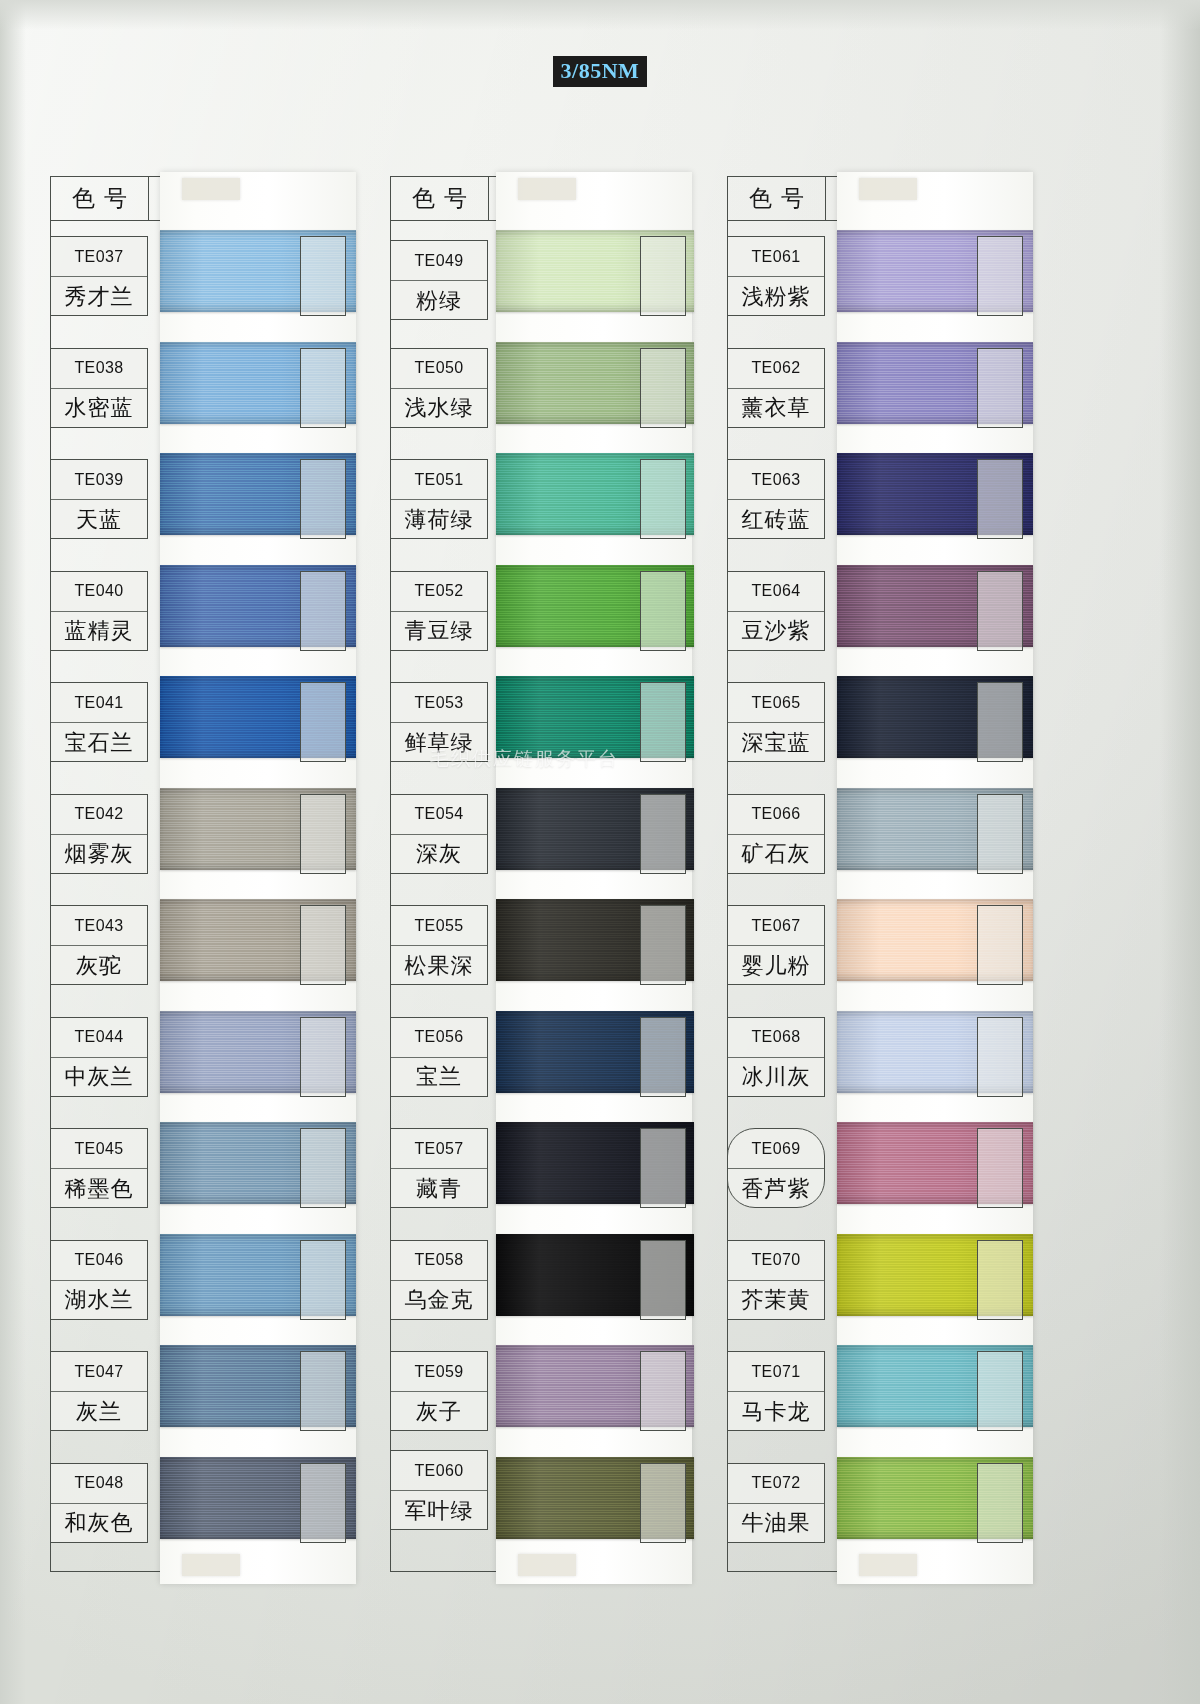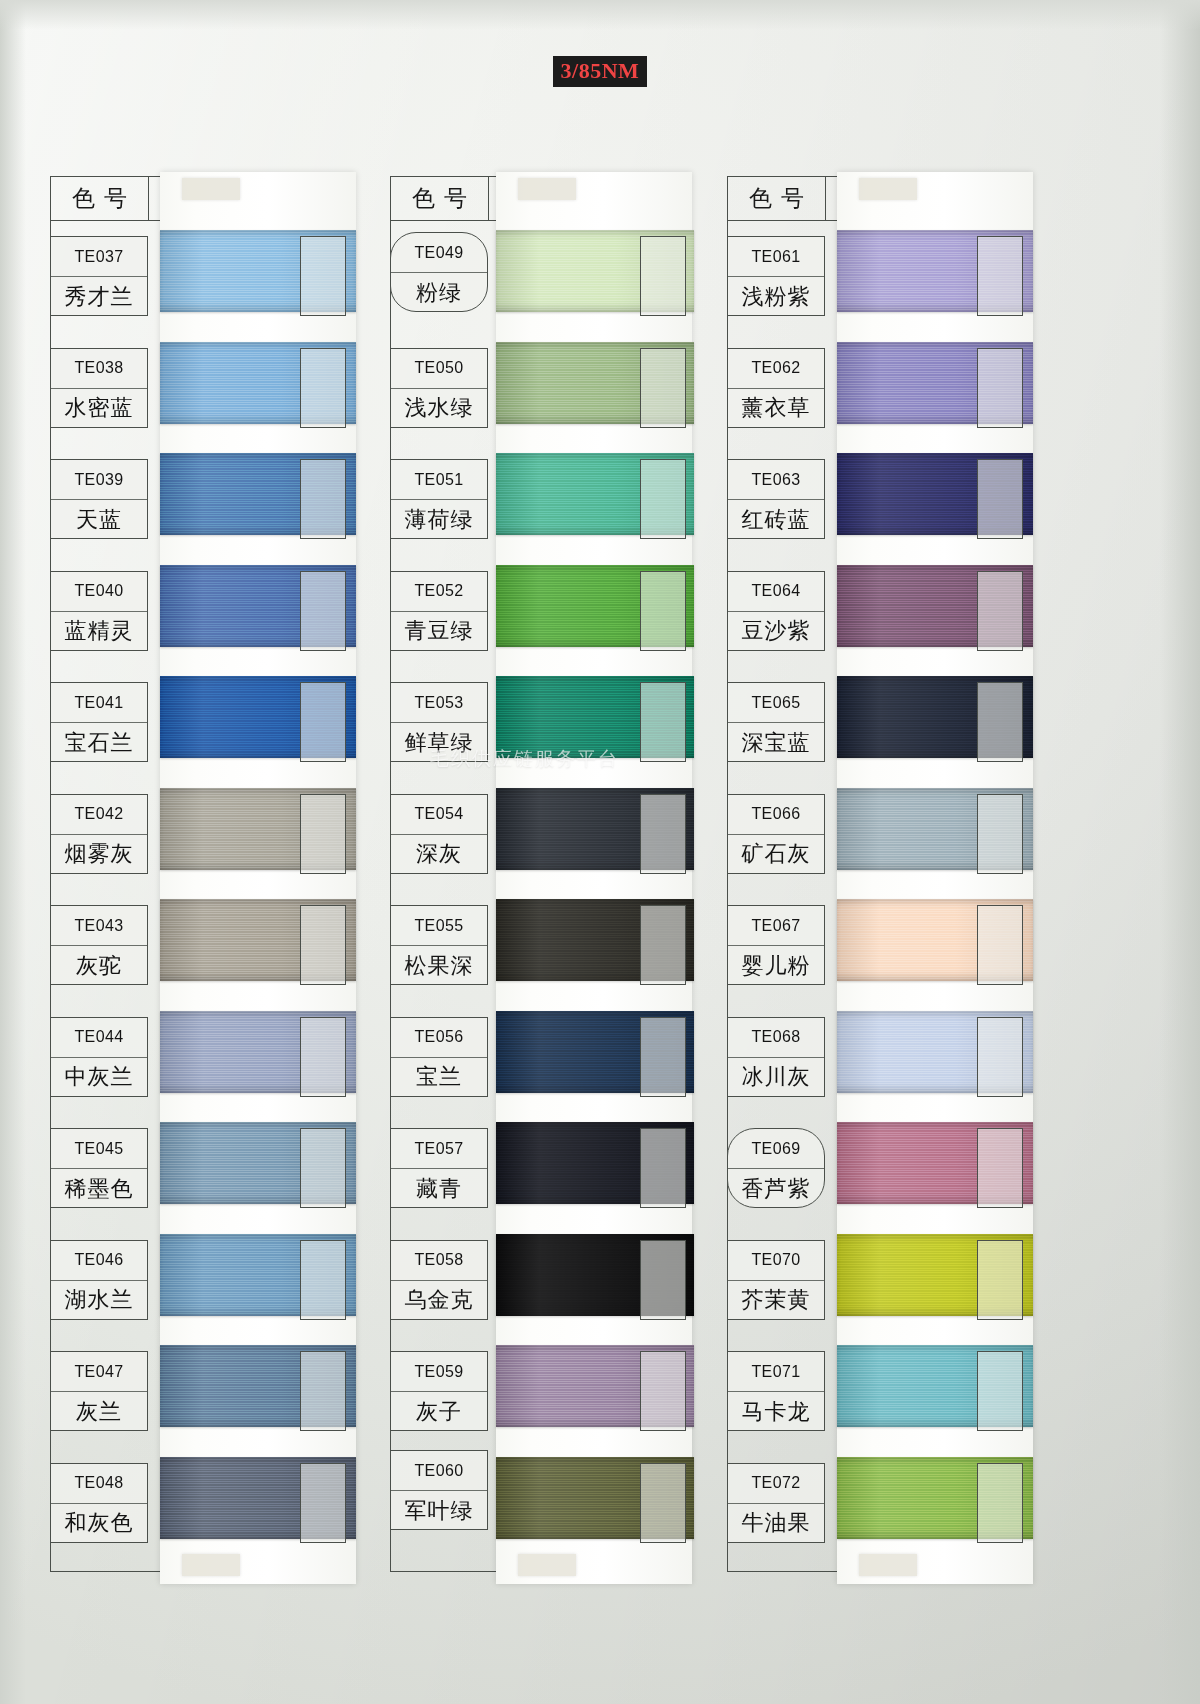--- a/index.html
+++ b/index.html
@@ -32,21 +32,21 @@
   .header{position:absolute;left:0;top:44px;width:1200px;text-align:center;}
   .title{
     font-family:"DejaVu Sans",sans-serif;
     font-weight:bold;font-size:64px;letter-spacing:16px;
     color:#1b1b1b;line-height:1.0;text-indent:16px;
   }
   .subline{
     margin-top:12px;display:flex;align-items:center;justify-content:center;gap:14px;
   }
   .nm-badge{
-    background:#1c1c1c;color:#ef4444;font-weight:bold;
+    background:#1c1c1c;color:#7dd3fc;font-weight:bold;
     font-family:"Liberation Serif","DejaVu Serif",serif;
     font-size:22px;padding:2px 8px 3px;letter-spacing:.5px;
   }
   .composition{
     font-size:25px;color:#1f1f1f;letter-spacing:.5px;
     font-family:"Liberation Sans",sans-serif;
   }
 
   
   .board{position:absolute;left:0;top:176px;width:1200px;height:1420px;}
@@ -248,21 +248,21 @@
     <div class="col col2">
       <div class="col-frame">
         <div class="hdr hdr-code">色号</div>
         <div class="hdr hdr-sample">色样</div>
       </div>
       <div class="card card2"></div>
       <div class="tape" style="width: 58px; height: 22px; left: 128px; top: 2px;"></div>
       <div class="tape" style="width: 58px; height: 22px; left: 128px; top: 1378px;"></div>
       <div class="yarn" title="TE049" style="top: 54px; left: 106px; width: 198px; background: rgb(213, 233, 191);"></div>
       <div class="stub" style="top: 60px; left: 250px;"></div>
-      <div class="lbl" style="top: 56px; border-radius: 26px;">
+      <div class="lbl" style="top: 64px;">
         <div class="code">TE049</div>
         <div class="name">粉绿</div>
       </div>
       <div class="yarn" title="TE050" style="top: 165.5px; left: 106px; width: 198px; background: rgb(158, 187, 136);"></div>
       <div class="stub" style="top: 171.5px; left: 250px;"></div>
       <div class="lbl" style="top: 171.5px;">
         <div class="code">TE050</div>
         <div class="name">浅水绿</div>
       </div>
       <div class="yarn" title="TE051" style="top: 277px; left: 106px; width: 198px; background: rgb(75, 183, 149);"></div>

